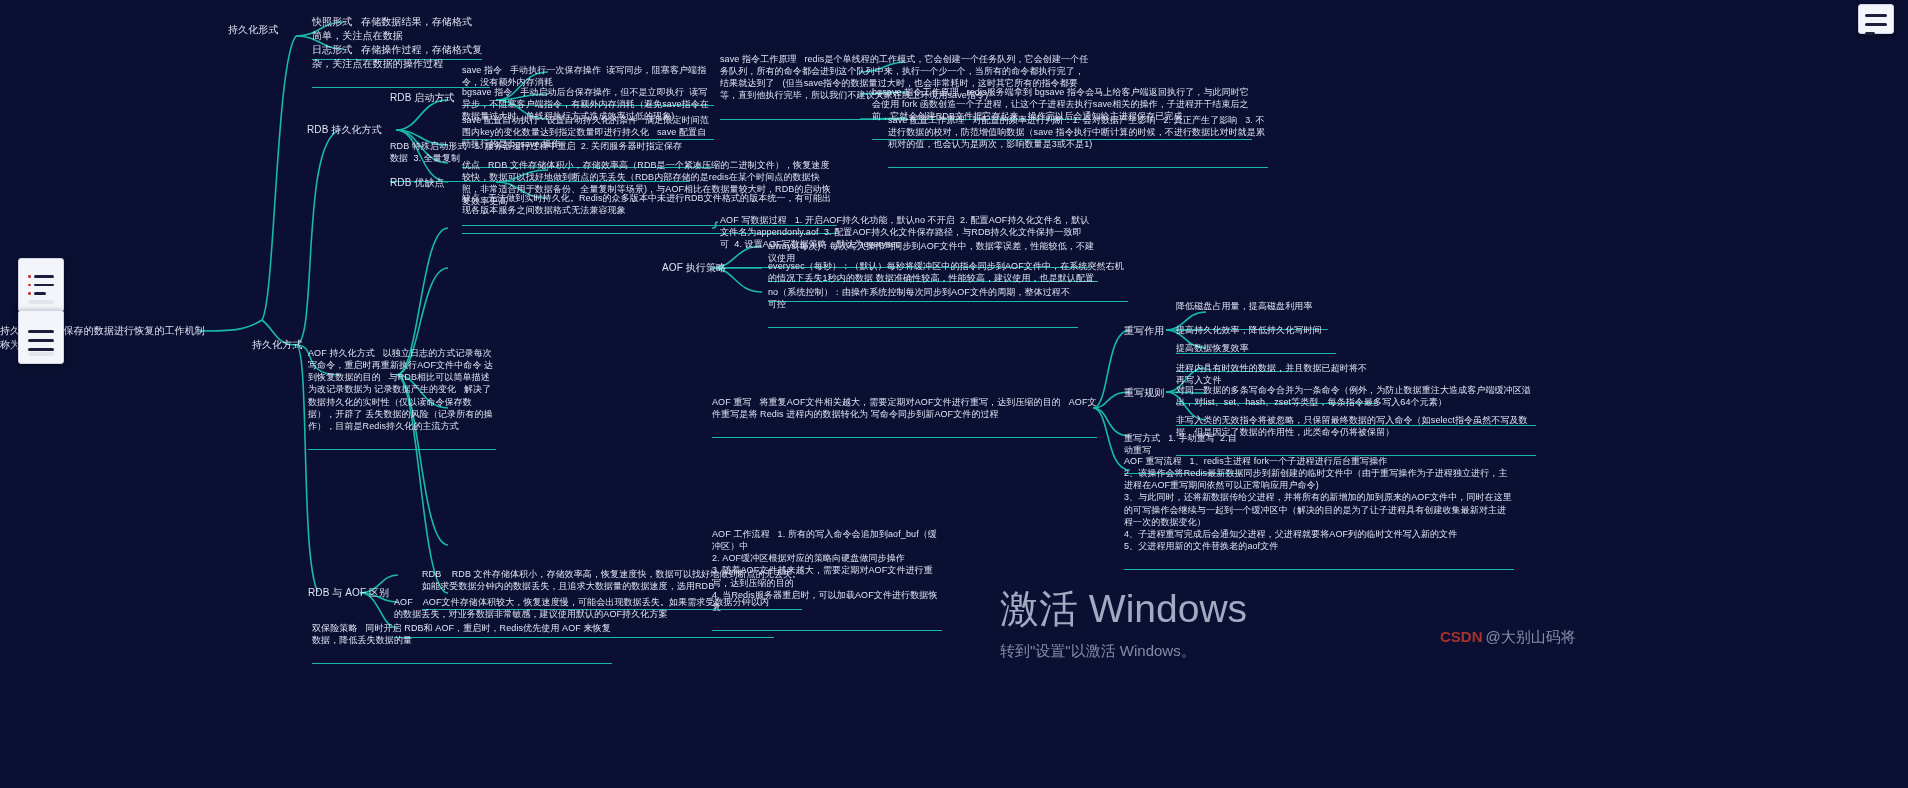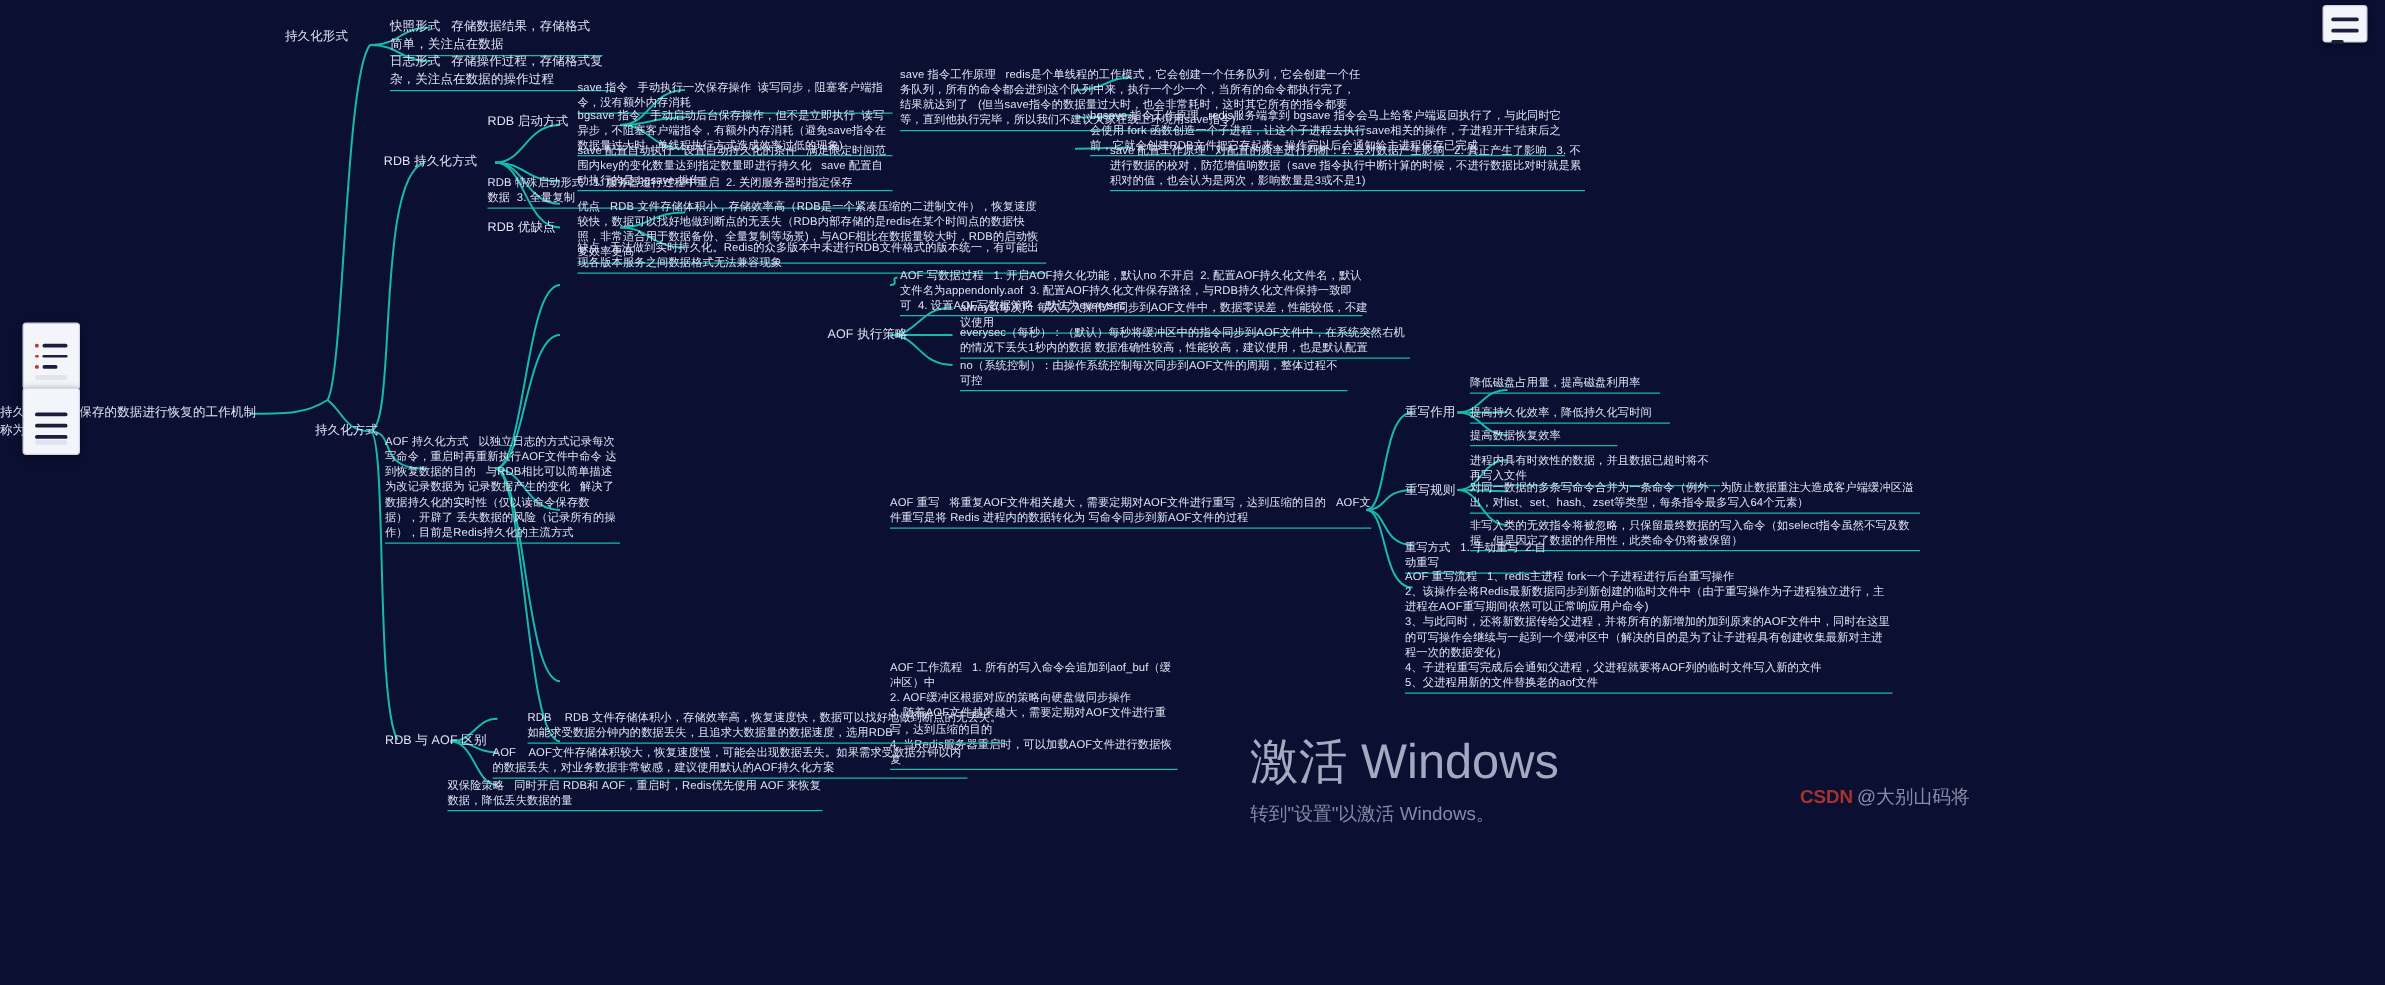--- a/index.html
+++ b/index.html
@@ -10,21 +10,21 @@
   }
   #canvas{position:absolute;inset:0;}
   svg.links{position:absolute;left:0;top:0;width:1908px;height:788px;pointer-events:none;}
   .node{
     position:absolute;
     color:#dfe3f3;
     line-height:1.35;
     white-space:pre-wrap;
     letter-spacing:.1px;
   }
-  .node.lined{border-bottom:1.5px solid #18b8ac;padding-bottom:2px;}
+  .node.lined{border-bottom:1.5px solid #18b8ac;padding-bottom:17px;}
   .f9{font-size:9px;}
   .f10{font-size:10px;}
   
   .panel{
     position:absolute;background:#f4f5fa;border:1px solid #cfd4e8;
     border-radius:3px;box-shadow:0 2px 7px rgba(0,0,0,.45);
   }
   .panel .bar{height:2.5px;background:#1b1f3b;border-radius:2px;margin:3px 0;}
   .panel .dot{width:2.5px;height:2.5px;background:#c0392b;border-radius:50%;display:inline-block;margin-right:3px;vertical-align:middle;}
   .panel .row{display:flex;align-items:center;padding:0 9px;}
@@ -159,21 +159,21 @@
 5、父进程用新的文件替换老的aof文件</div>
 
   <div class="node f9 lined" style="left:712px;top:528px;width:230px;">AOF 工作流程   1. 所有的写入命令会追加到aof_buf（缓冲区）中
 2. AOF缓冲区根据对应的策略向硬盘做同步操作
 3. 随着AOF文件越来越大，需要定期对AOF文件进行重写，达到压缩的目的
 4. 当Redis服务器重启时，可以加载AOF文件进行数据恢复</div>
 
   <div class="node f10" style="left:308px;top:586px;">RDB 与 AOF 区别</div>
   <div class="node f9 lined" style="left:394px;top:568px;width:380px;margin-left:28px;">RDB    RDB 文件存储体积小，存储效率高，恢复速度快，数据可以找好地做到断点的无丢失。如能求受数据分钟内的数据丢失，且追求大数据量的数据速度，选用RDB</div>
   <div class="node f9 lined" style="left:394px;top:596px;width:380px;">AOF    AOF文件存储体积较大，恢复速度慢，可能会出现数据丢失。如果需求受数据分钟以内的数据丢失，对业务数据非常敏感，建议使用默认的AOF持久化方案</div>
-  <div class="node f9 lined" style="left:312px;top:622px;width:300px;margin-left:46px;">双保险策略   同时开启 RDB和 AOF，重启时，Redis优先使用 AOF 来恢复数据，降低丢失数据的量</div>
+  <div class="node f9 lined" style="left:312px;top:622px;width:300px;">双保险策略   同时开启 RDB和 AOF，重启时，Redis优先使用 AOF 来恢复数据，降低丢失数据的量</div>
 
   <div class="panel" style="left:18px;top:258px;width:44px;height:52px;">
     <div class="row" style="margin-top:13px;">
       <span class="dot"></span>
         <span class="bar"></span>
     </div>
     <div class="row">
       <span class="dot"></span>
         <span class="bar"></span>
     </div>

